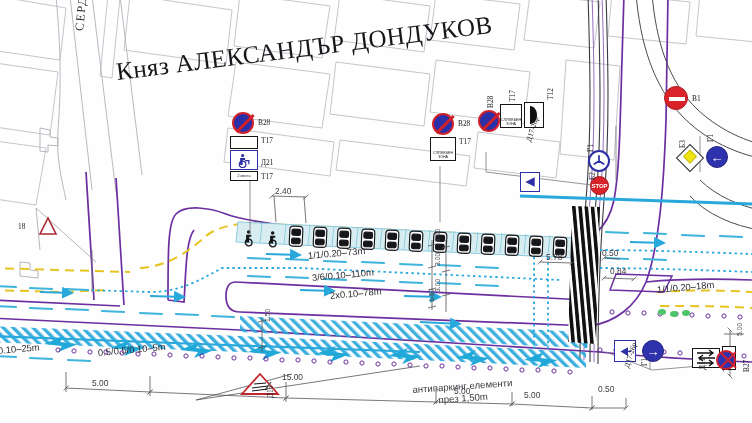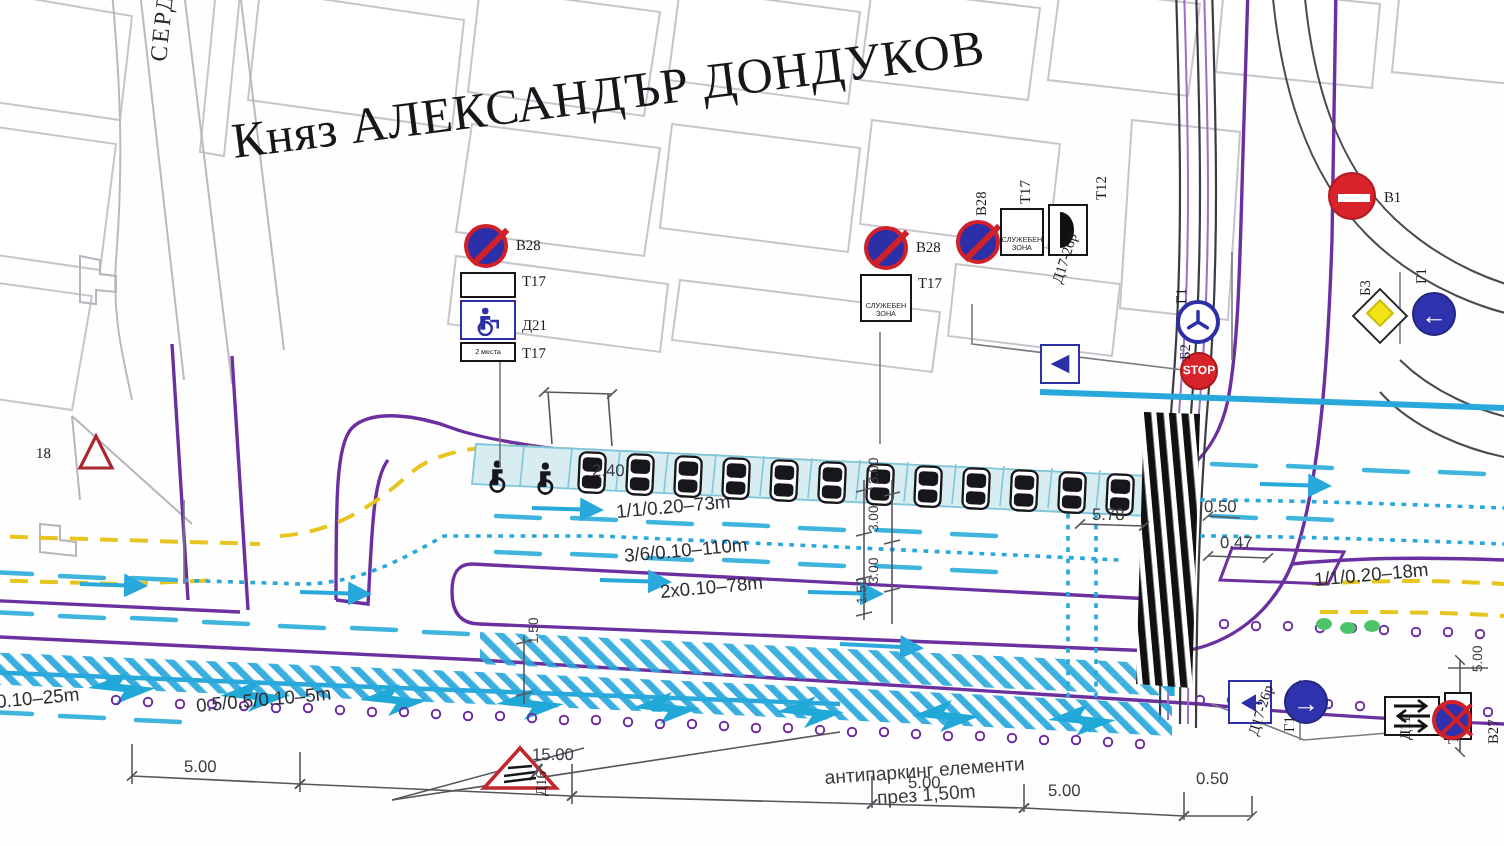--- a/index.html
+++ b/index.html
@@ -532,27 +532,27 @@
 
   <div class="txt side-street" style="left:72px;top:30px;">СЕРДИКА</div>
 
   <div class="txt marklbl" style="left:308px;top:250px;">1/1/0.20–73m</div>
   <div class="txt marklbl" style="left:312px;top:272px;">3/6/0.10–110m</div>
   <div class="txt marklbl" style="left:330px;top:290px;">2x0.10–78m</div>
   <div class="txt marklbl" style="left:-2px;top:345px;">0.10–25m</div>
   <div class="txt marklbl" style="left:98px;top:347px;">0.5/0.5/0.10–5m</div>
   <div class="txt marklbl" style="left:657px;top:284px;">1/1/0.20–18m</div>
 
-  <div class="txt dimtxt" style="left:296px;top:186px;margin-top:44px;">2.40</div>
+  <div class="txt dimtxt" style="left:275px;top:186px;">2.40</div>
   <div class="txt dimtxt" style="left:546px;top:252px;">5.78</div>
   <div class="txt dimtxt" style="left:602px;top:248px;">0.50</div>
-  <div class="txt dimtxt" style="left:610px;top:266px;">0.47</div>
+  <div class="txt dimtxt" style="left:610px;top:266px;">0.84</div>
 
   <div class="txt dimtxt" style="left:92px;top:378px;">5.00</div>
-  <div class="txt dimtxt" style="left:266px;top:372px;">15.00</div>
+  <div class="txt dimtxt" style="left:282px;top:372px;">15.00</div>
   <div class="txt dimtxt" style="left:454px;top:386px;">5.00</div>
   <div class="txt dimtxt" style="left:524px;top:390px;">5.00</div>
   <div class="txt dimtxt" style="left:598px;top:384px;">0.50</div>
   <div class="txt dimtxt vdim" style="left:736px;top:336px;">5.00</div>
 
   <div class="txt vdim" style="left:434px;top:242px;">3.00</div>
   <div class="txt vdim" style="left:434px;top:266px;">3.00</div>
   <div class="txt vdim" style="left:434px;top:292px;">3.00</div>
   <div class="txt vdim" style="left:428px;top:302px;">1.50</div>
   <div class="txt vdim" style="left:264px;top:322px;">1.50</div>

